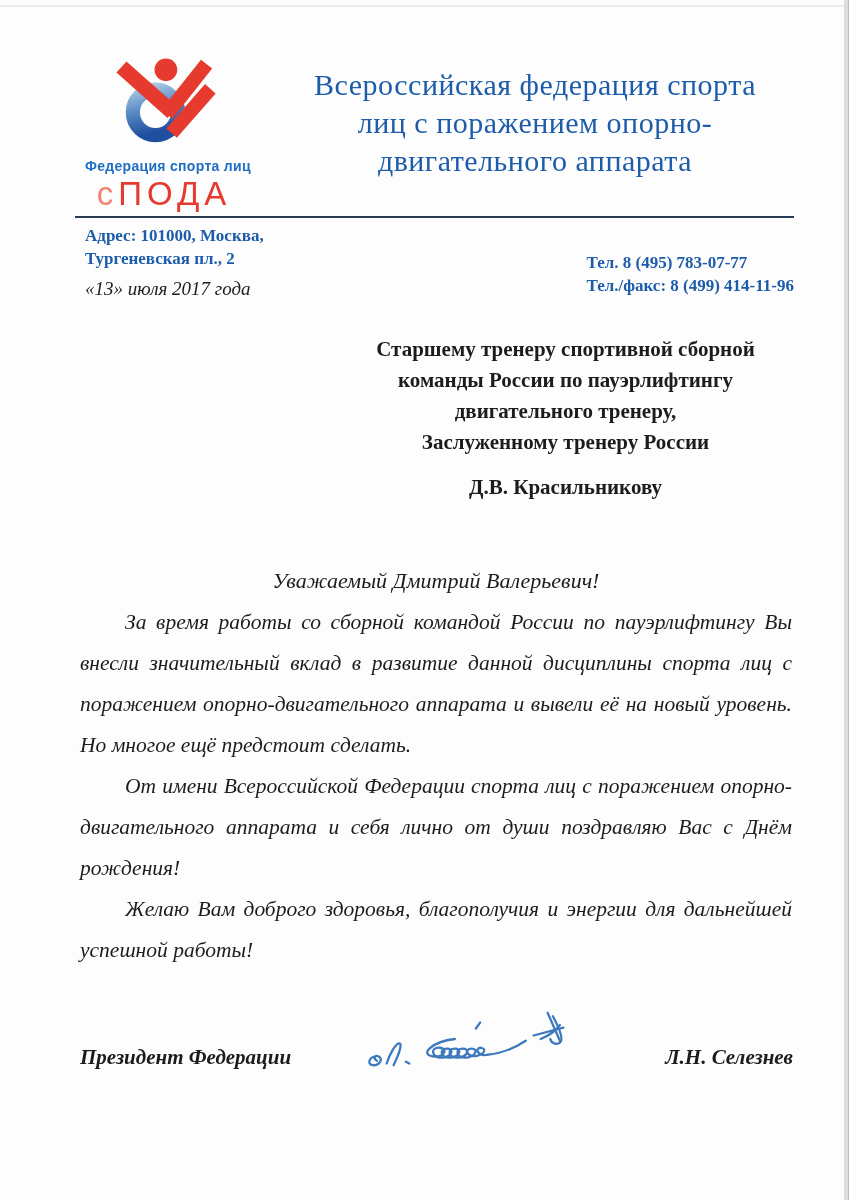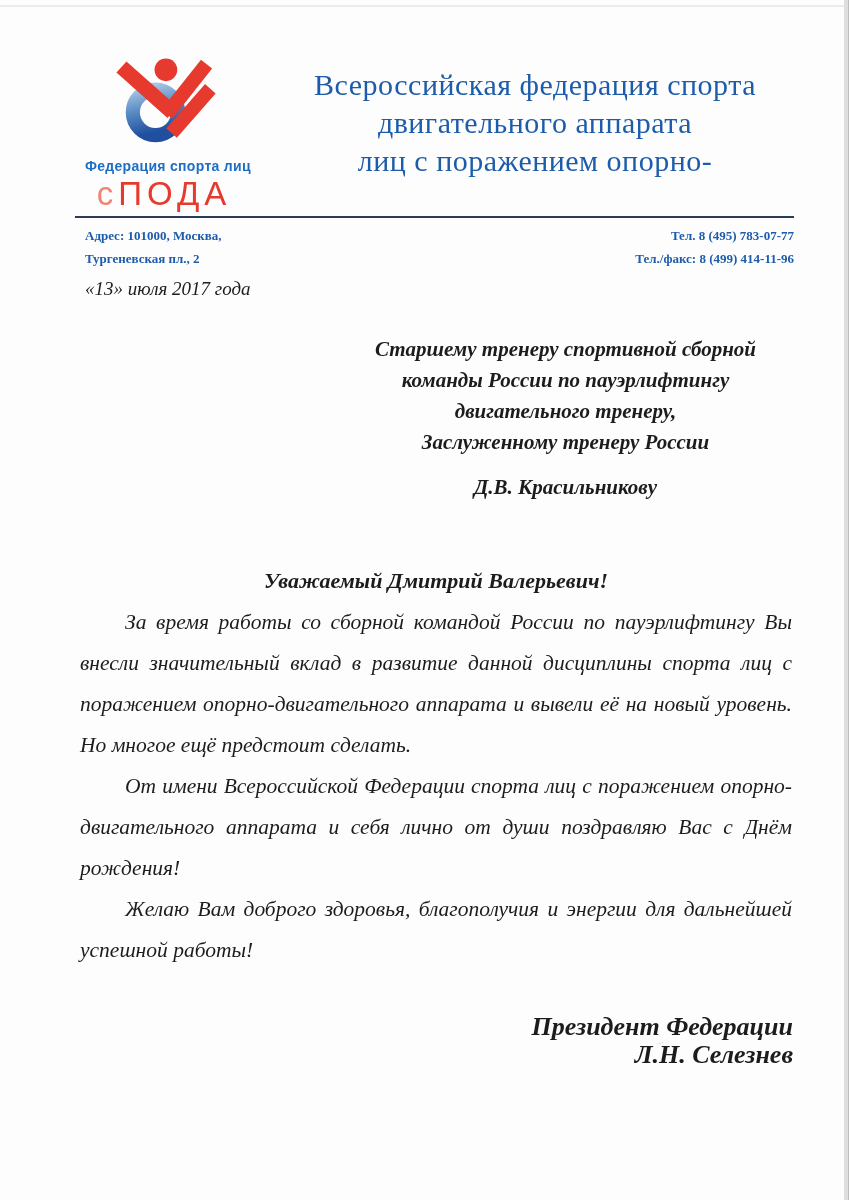--- a/index.html
+++ b/index.html
@@ -39,50 +39,50 @@
     position:absolute;left:255px;top:66px;width:560px;
     text-align:center;font-weight:normal;font-size:30px;line-height:38px;
     color:var(--title_blue,#1d5cab);letter-spacing:.5px;
   }
 
   .rule{position:absolute;left:75px;top:216px;width:719px;height:2px;background:var(--rule_color,#2a3c55);}
 
   .contacts{
     position:absolute;left:85px;top:224px;width:709px;
     display:flex;justify-content:space-between;
-    font-weight:bold;font-size:13px;line-height:23px;
+    font-weight:bold;font-size:17px;line-height:23px;
     color:var(--contact_blue,#1d5cab);
   }
-  .contacts .right{text-align:right;}
+  .contacts .right{text-align:left;margin-top:27px;}
 
   .date{position:absolute;left:85px;top:278px;font-style:italic;font-size:19px;}
 
   .addressee{
     position:absolute;left:338px;top:334px;width:455px;
-    text-align:center;font-weight:bold;font-style:italic;
+    text-align:center;font-weight:bold;
     font-size:21px;line-height:31px;
   }
   .addressee-name{margin-top:14px;}
 
   .salutation{
     position:absolute;left:80px;top:568px;width:712px;
-    text-align:center;font-weight:bold;font-style:italic;font-size:22px;
+    text-align:center;font-weight:normal;font-style:italic;font-size:22px;
   }
 
   .body-text{
     position:absolute;left:80px;top:602px;width:712px;
     font-style:italic;font-size:21.5px;line-height:41px;
     text-align:justify;
   }
   .body-text p{margin:0;text-indent:45px;}
 
   .signature-row{
     position:absolute;left:80px;top:1012px;width:713px;height:58px;
     display:flex;justify-content:space-between;align-items:flex-end;
-    font-weight:bold;font-style:italic;font-size:26px;flex-direction:column;
+    font-weight:bold;font-style:italic;font-size:21px;
   }
   .sig-image{margin-bottom:-4px;}
 </style>
 </head>
 <body>
 
 <div class="page">
   <div class="scan-top-line"></div>
   <div class="scan-right-edge"></div>
 
@@ -100,22 +100,22 @@
       <polygon points="52.1,55.3 94.1,2.3 105.9,11.7 63.9,64.7" fill="var(--logo_red,#e63a2e)"></polygon>
       <polygon points="57.4,75 98.4,28 109.6,38 68.6,85" fill="var(--logo_red,#e63a2e)"></polygon>
       <circle cx="57" cy="13" r="12" fill="var(--logo_red,#e63a2e)"></circle>
     </svg>
     <div class="logo-caption">Федерация спорта лиц</div>
     <div class="logo-acronym"><span class="prefix">с</span><span>ПОДА</span></div>
   </div>
 
   <div class="title-block">
     <div>Всероссийская федерация спорта</div>
+    <div>лиц с поражением опорно-</div>
     <div>двигательного аппарата</div>
-    <div>лиц с поражением опорно-</div>
   </div>
 
   <div class="rule"></div>
 
   <div class="contacts">
     <div class="left">
       <div>Адрес: 101000, Москва,</div>
       <div>Тургеневская пл., 2</div>
     </div>
     <div class="right">

